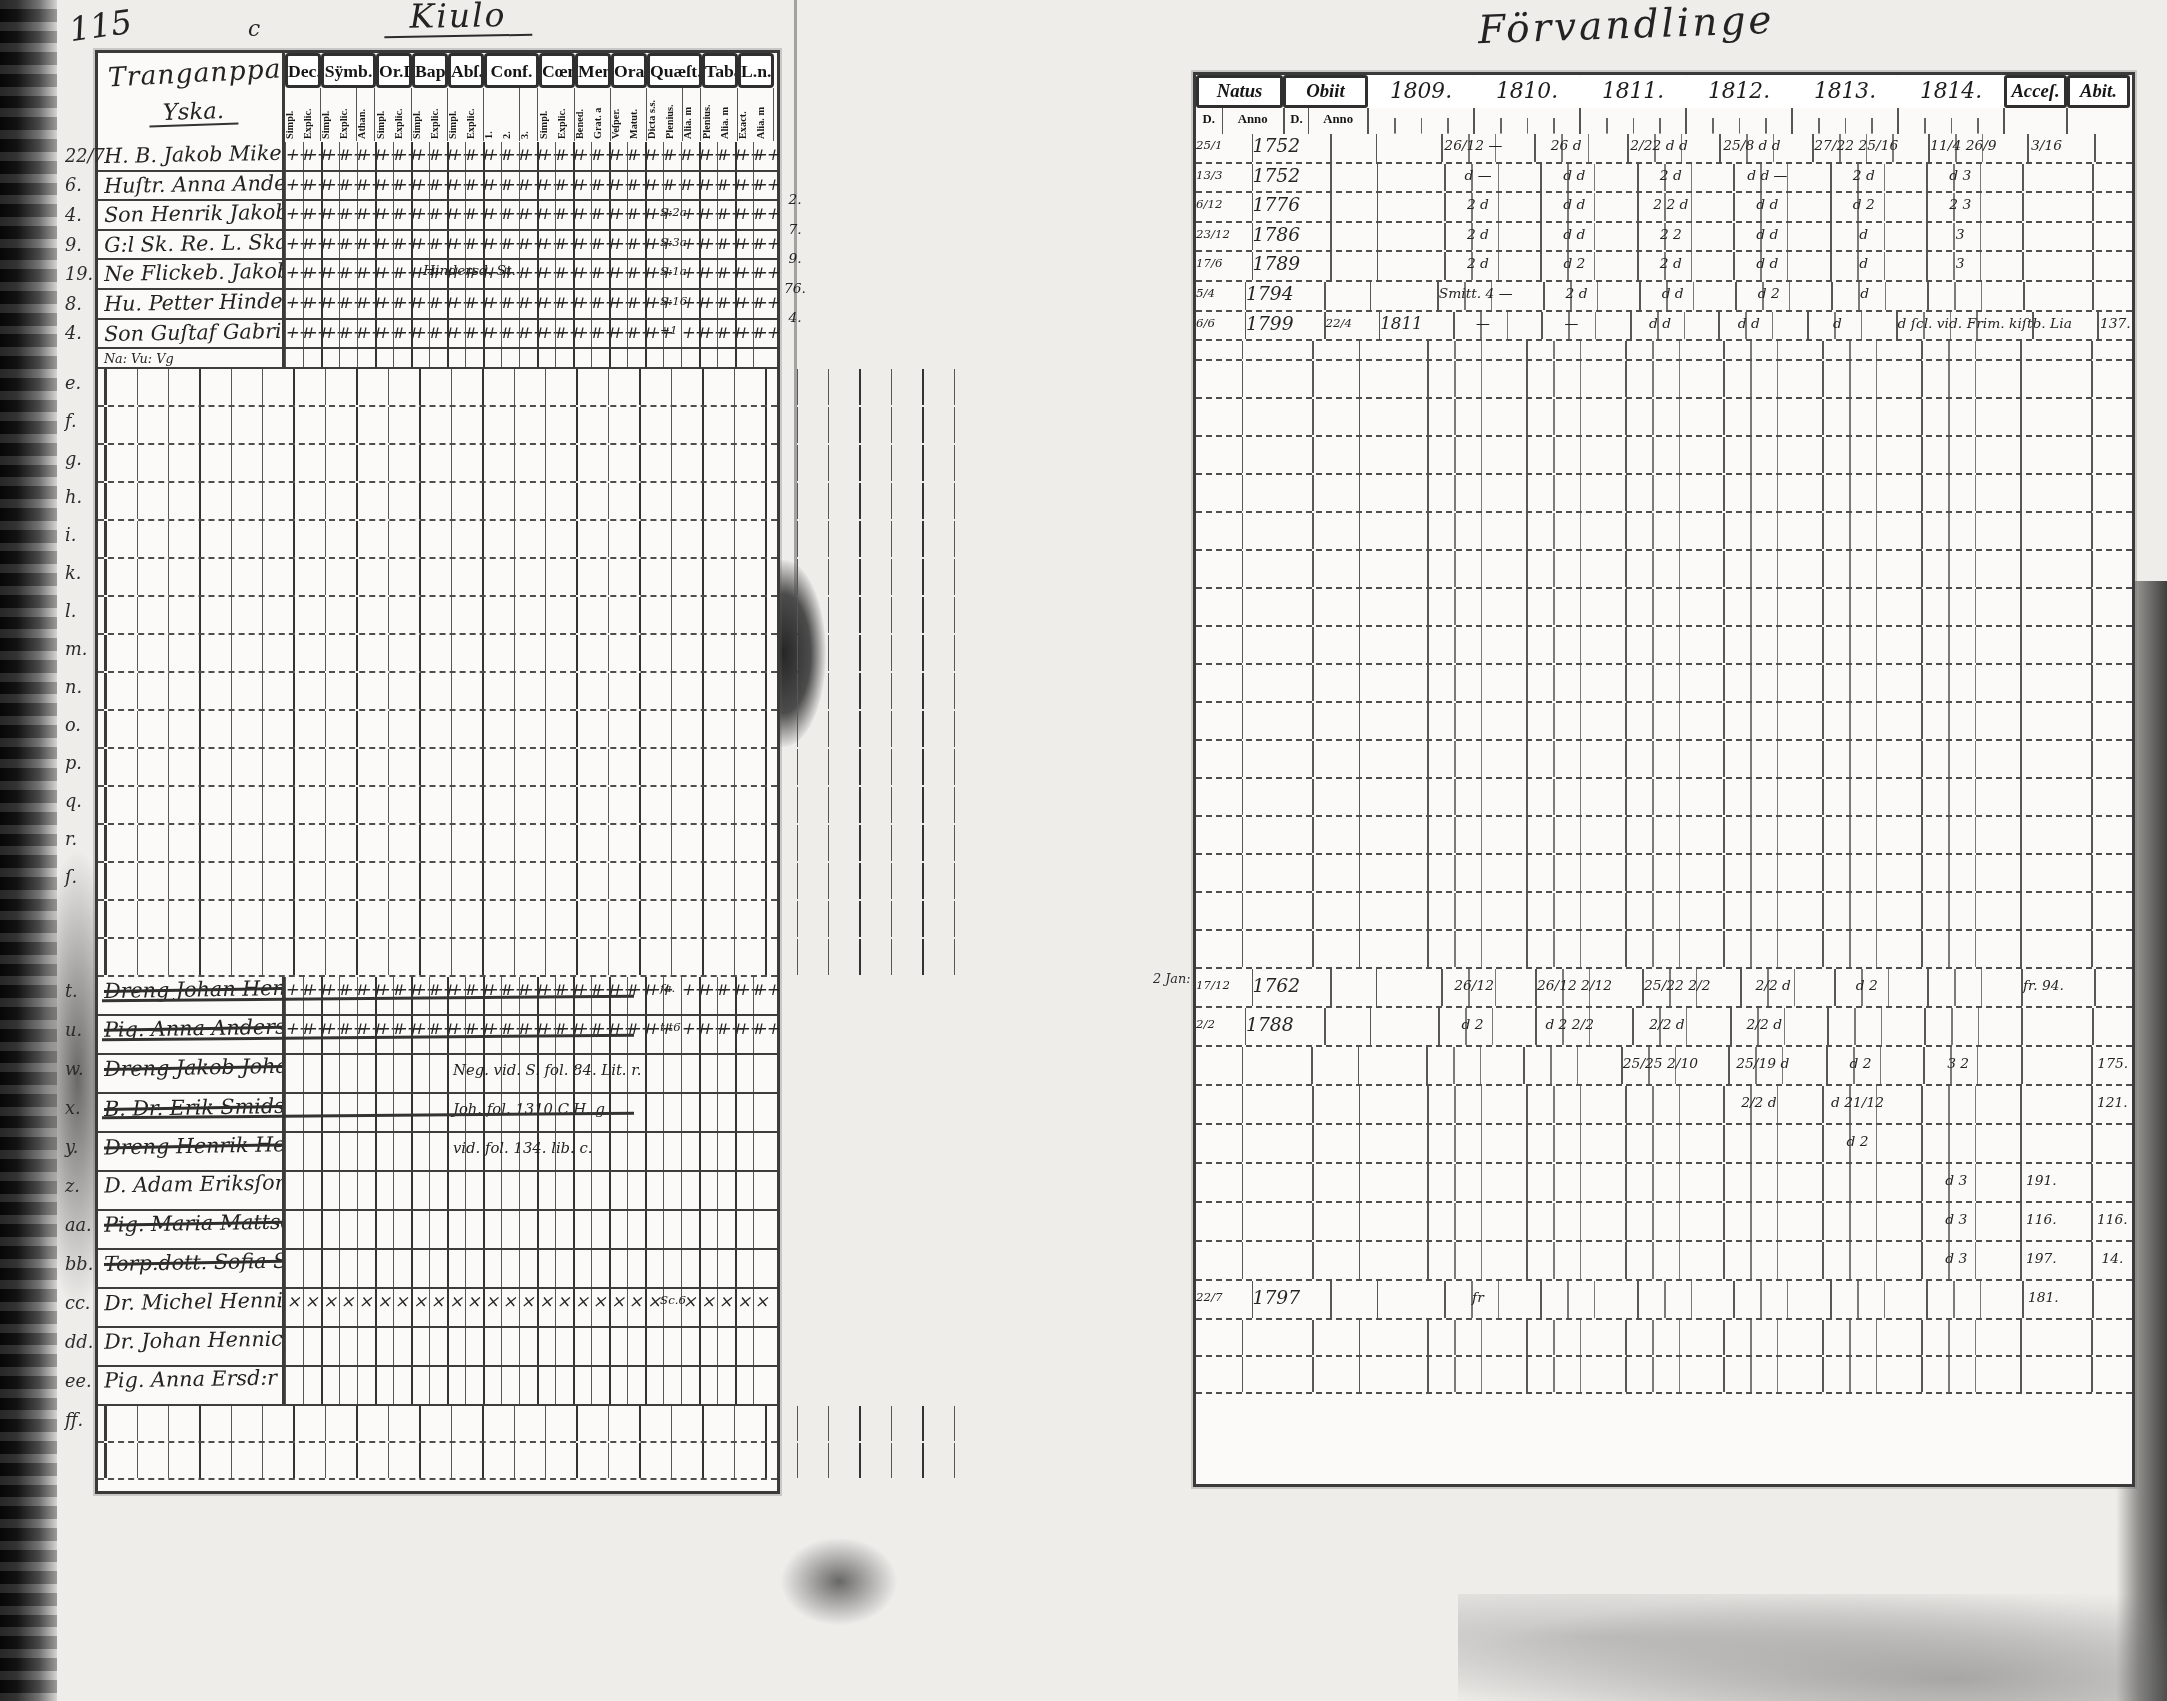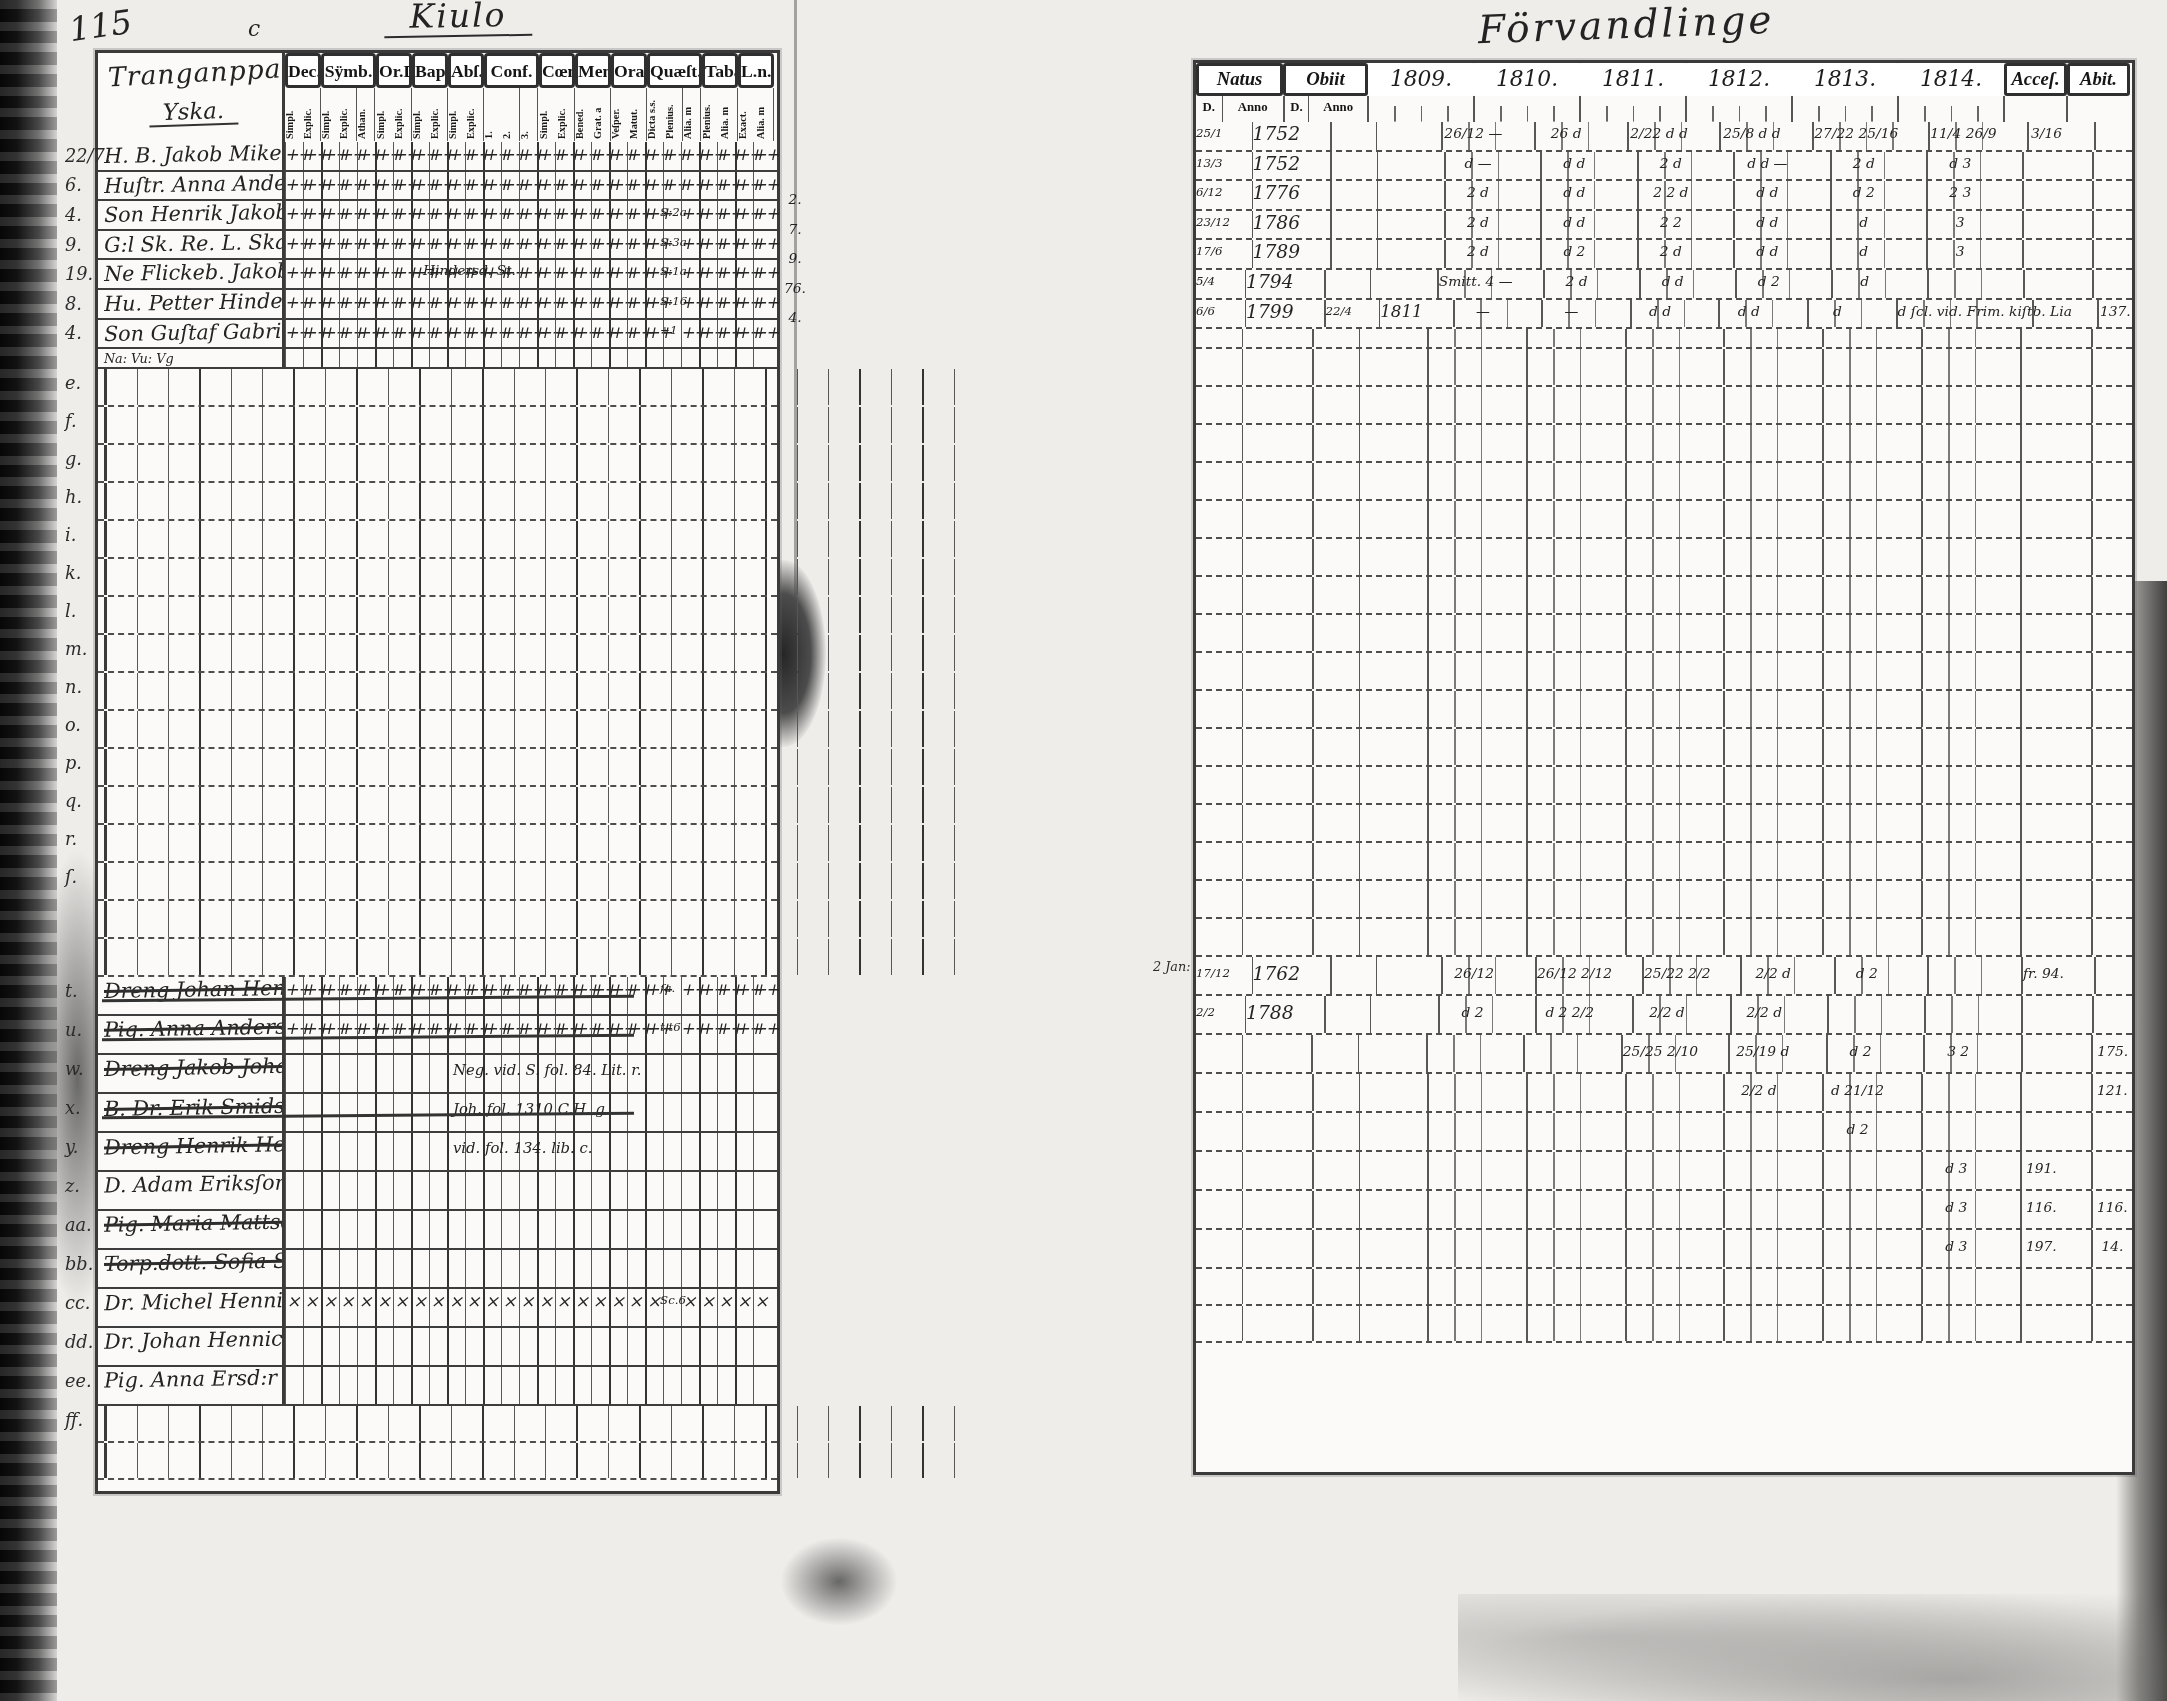--- a/index.html
+++ b/index.html
@@ -1883,21 +1883,21 @@
             <div class="cell" style="width: 18px;"></div>
             <div class="cell gstart" style="width: 18px;"></div>
             <div class="cell" style="width: 18px;"></div>
             <div class="cell gstart" style="width: 18px;"></div>
             <div class="cell" style="width: 18px;"></div>
           </div>
         </div>
       </div>
     </div>
   <div id="rtableMount">
-      <div class="frame" style="left: 1193px; top: 60px; width: 936px; height: 1409px;">
+      <div class="frame" style="left: 1193px; top: 72px; width: 936px; height: 1409px;">
         <div class="rhead flex" style="top: 0px; width: 100%; height: 33px;">
           <div class="rh1 print" style="width: 87px;">Natus</div>
           <div class="rh1 print" style="width: 85px;">Obiit</div>
           <div class="rh1 hwYear" style="width: 106px;">1809.</div>
           <div class="rh1 hwYear" style="width: 106px;">1810.</div>
           <div class="rh1 hwYear" style="width: 106px;">1811.</div>
           <div class="rh1 hwYear" style="width: 106px;">1812.</div>
           <div class="rh1 hwYear" style="width: 106px;">1813.</div>
           <div class="rh1 hwYear" style="width: 106px;">1814.</div>
           <div class="rh1 print" style="width: 63px;">Acceſ.</div>
@@ -2540,20 +2540,42 @@
             <div class="cell ycell" style="width: 106px; border-left-width: 2.8px;">
               <span class="rv" style="font-size: 13.8px; line-height: 33px;">d 3</span>
             </div>
             <div class="cell" style="width: 63px; border-left-width: 2.8px;">
               <span class="rv" style="font-size: 13.8px; line-height: 33px;">197.</span>
             </div>
             <div class="cell" style="width: 63px; border-left-width: 2.8px;">
               <span class="rv" style="font-size: 13.8px; line-height: 33px;">14.</span>
             </div>
           </div>
+          <div class="row dash" style="height: 39px;">
+            <div class="cell" style="width: 25.6px; border-left: none;">
+              <span class="rv" style="font-size: 11.8px; line-height: 33px;">22/7</span>
+            </div>
+            <div class="cell" style="width: 61px;">
+              <span class="rv" style="font-size: 18.7px; line-height: 33px;">1797</span>
+            </div>
+            <div class="cell" style="width: 25.6px; border-left-width: 2.8px;"></div>
+            <div class="cell" style="width: 59px;"></div>
+            <div class="cell ycell" style="width: 106px; border-left-width: 2.8px;">
+              <span class="rv" style="font-size: 13.8px; line-height: 33px;">fr</span>
+            </div>
+            <div class="cell ycell" style="width: 106px; border-left-width: 2.8px;"></div>
+            <div class="cell ycell" style="width: 106px; border-left-width: 2.8px;"></div>
+            <div class="cell ycell" style="width: 106px; border-left-width: 2.8px;"></div>
+            <div class="cell ycell" style="width: 106px; border-left-width: 2.8px;"></div>
+            <div class="cell ycell" style="width: 106px; border-left-width: 2.8px;"></div>
+            <div class="cell" style="width: 63px; border-left-width: 2.8px;">
+              <span class="rv" style="font-size: 13.8px; line-height: 33px;">181.</span>
+            </div>
+            <div class="cell" style="width: 63px; border-left-width: 2.8px;"></div>
+          </div>
           <div class="row dash" style="height: 37px;">
             <div class="cell" style="width: 25.6px; border-left: none;"></div>
             <div class="cell" style="width: 61px;"></div>
             <div class="cell" style="width: 25.6px; border-left-width: 2.8px;"></div>
             <div class="cell" style="width: 59px;"></div>
             <div class="cell ycell" style="width: 106px; border-left-width: 2.8px;"></div>
             <div class="cell ycell" style="width: 106px; border-left-width: 2.8px;"></div>
             <div class="cell ycell" style="width: 106px; border-left-width: 2.8px;"></div>
             <div class="cell ycell" style="width: 106px; border-left-width: 2.8px;"></div>
             <div class="cell ycell" style="width: 106px; border-left-width: 2.8px;"></div>

